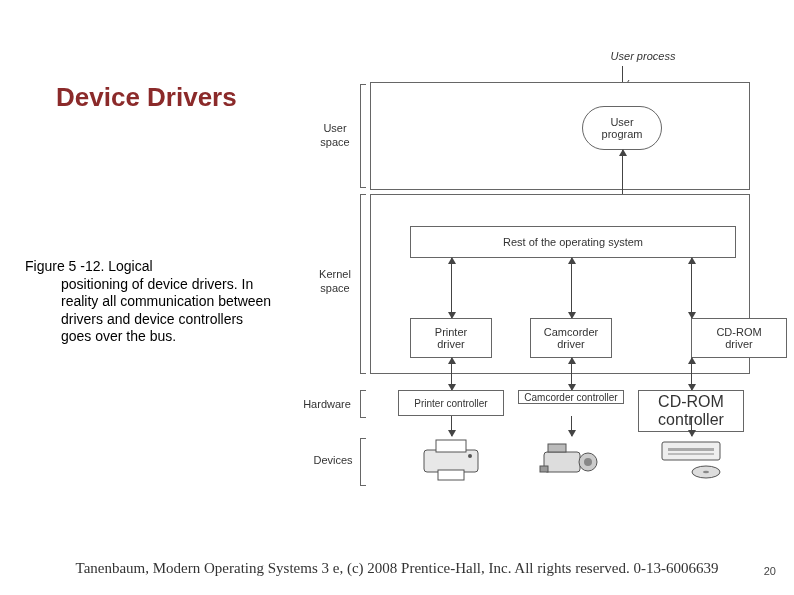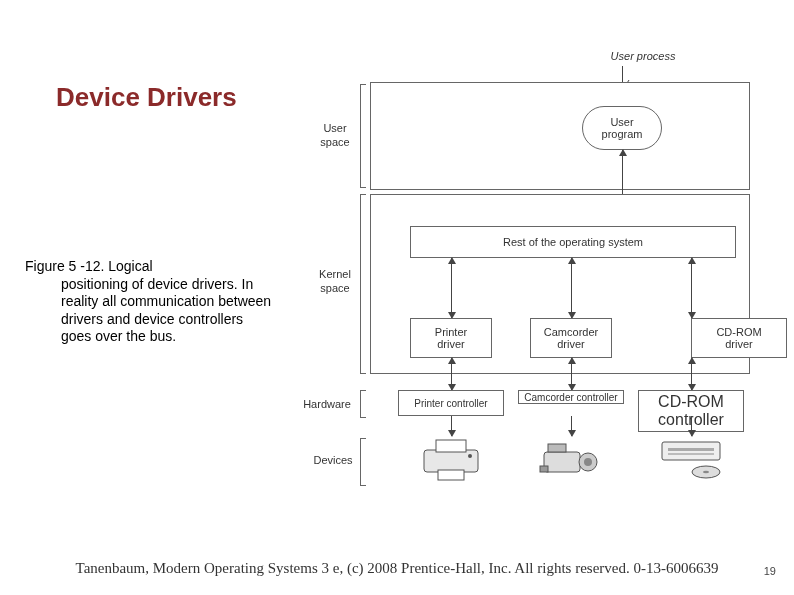--- a/index.html
+++ b/index.html
@@ -185,13 +185,13 @@
     <rect x="4" y="6" width="58" height="18" rx="2" fill="#eee" stroke="#555"></rect>
     <rect x="10" y="12" width="46" height="3" fill="#aaa"></rect>
     <rect x="10" y="17" width="46" height="2" fill="#bbb"></rect>
     <ellipse cx="48" cy="36" rx="14" ry="6" fill="#ddd" stroke="#555"></ellipse>
     <ellipse cx="48" cy="36" rx="3" ry="1.3" fill="#888"></ellipse>
   </svg>
 
 </div>
 
 <div class="footer">Tanenbaum, Modern Operating Systems 3 e, (c) 2008 Prentice-Hall, Inc. All rights reserved. 0-13-6006639</div>
-<div class="page-num">19</div>
+<div class="page-num">20</div>
 
 </body></html>

